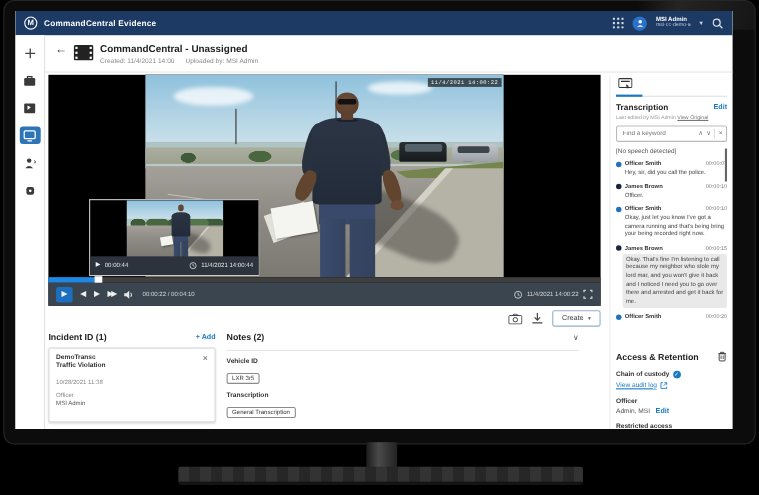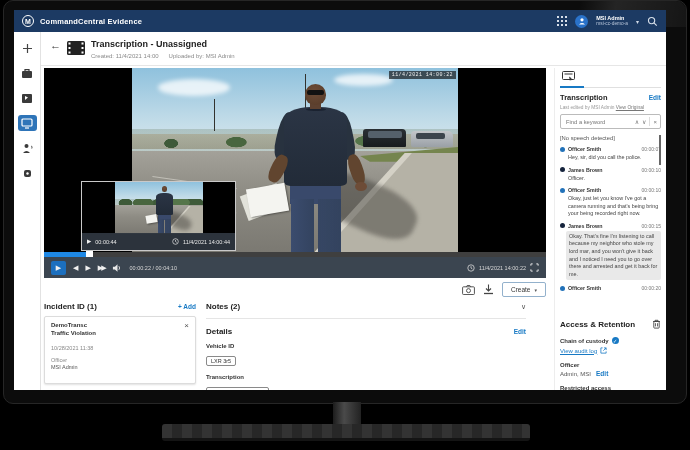--- a/index.html
+++ b/index.html
@@ -254,21 +254,21 @@
       <g fill="#fff">
           <rect x="1.5" y="1.5" width="2" height="2"></rect>
           <rect x="1.5" y="6" width="2" height="2"></rect>
           <rect x="1.5" y="10.5" width="2" height="2"></rect>
       <rect x="14.5" y="1.5" width="2" height="2"></rect>
           <rect x="14.5" y="6" width="2" height="2"></rect>
           <rect x="14.5" y="10.5" width="2" height="2"></rect>
         </g>
       </svg>
   </span>
-  <div class="ptitle">Transcription - Unassigned</div>
+  <div class="ptitle">CommandCentral - Unassigned</div>
   <div class="psub">
     <span>Created: 11/4/2021 14:00</span>
     <span>Uploaded by: MSI Admin</span>
   </div>
   <div class="hdr-div"></div>
 
   <div class="player">
     <div class="vidc">
       <div class="scene">
         <div class="sky"></div>
@@ -394,24 +394,20 @@
       <div class="lab">Officer</div>
       <div class="val">MSI Admin</div>
     </div>
   </div>
 
   <div class="notesp">
     <div class="notes-head">
       <span class="phead">Notes (2)</span>
       <span class="chev">∨</span>
     </div>
-    <div class="details-head">
-      <span class="phead">Details</span>
-      <span class="blink">Edit</span>
-    </div>
     <div class="dlab">Vehicle ID</div>
     <span class="chip">LXR 3r5</span>
     <div class="dlab">Transcription</div>
     <span class="chip">General Transcription</span>
   </div>
 
   <div class="rpanel">
     <div class="tabstrip">
       <svg class="tabic" width="13" height="11" viewBox="0 0 13 11">
         <rect x="0.5" y="0.5" width="12" height="8" rx="1" fill="none" stroke="#333" stroke-width="1"></rect>

